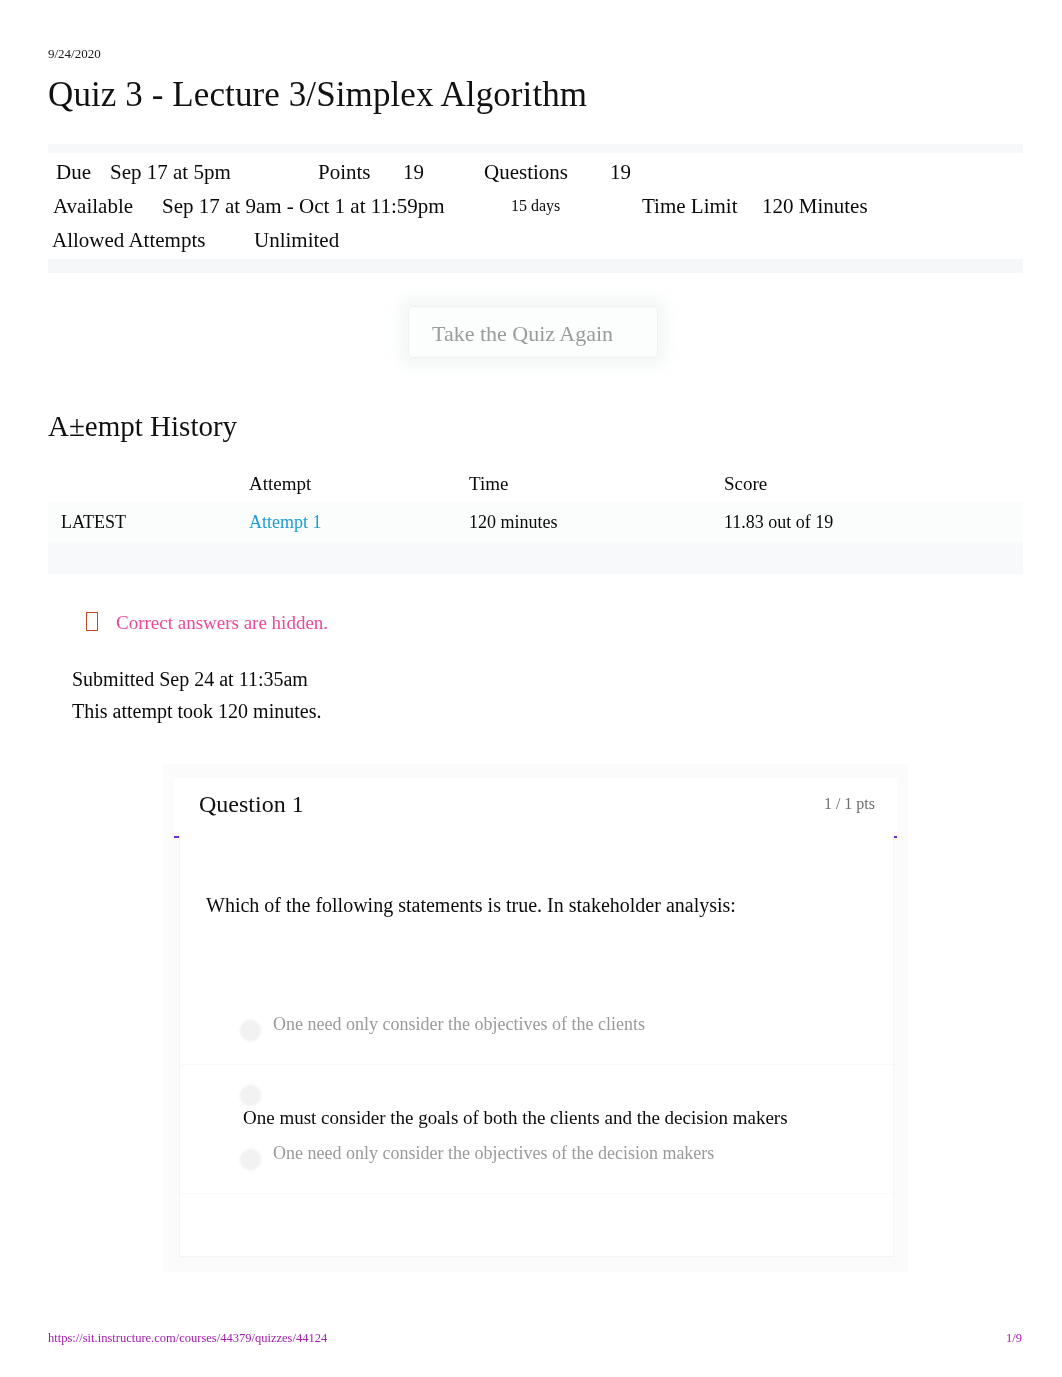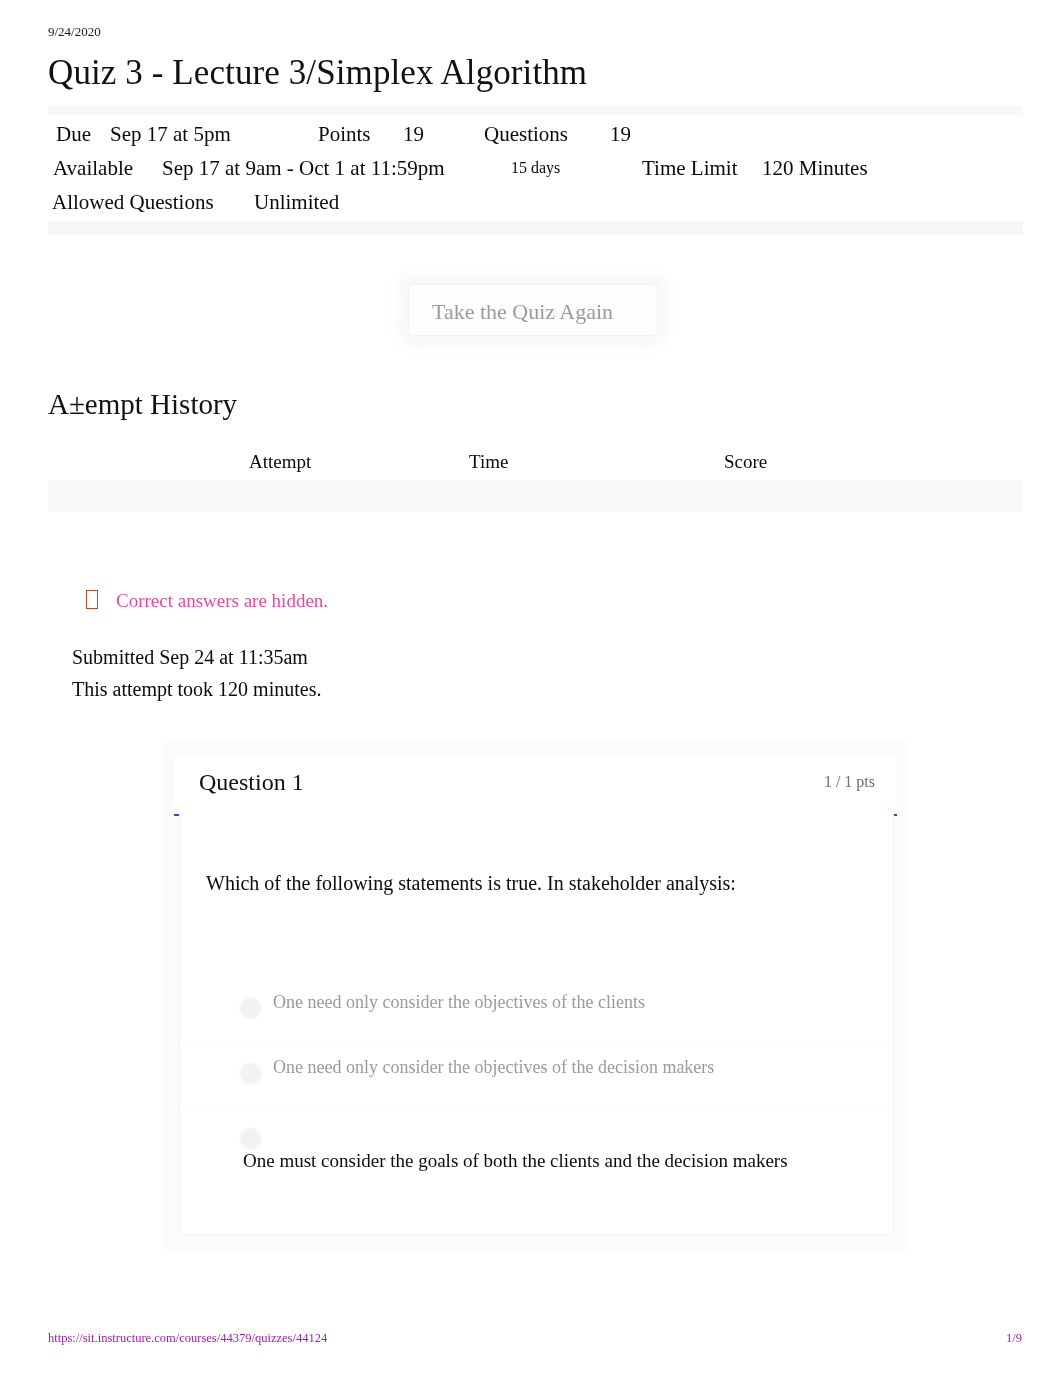--- a/index.html
+++ b/index.html
@@ -12,20 +12,21 @@
     height: 1377px;
     position: relative;
     font-family: "Liberation Serif", "DejaVu Serif", serif;
     color: #000000;
     overflow: hidden;
   }
 
   .page {
     position: absolute;
     inset: 0;
+    margin-top: 22px;
   }
 
   
   .print-header {
     position: absolute;
     top: 24px;
     left: 48px;
     right: 40px;
     height: 18px;
     font-size: 13px;
@@ -73,21 +74,21 @@
     line-height: 42px;
     font-weight: normal;
     letter-spacing: 0.1px;
     color: #111111;
     margin: 0;
   }
 
   
   .meta-wrap {
     position: absolute;
-    top: 106px;
+    top: 122px;
     left: 48px;
     width: 975px;
   }
   .meta-band-top {
     height: 9px;
     background: #f7f8f9;
   }
   .meta-band-bottom {
     height: 14px;
     background: #f6f7f8;
@@ -345,40 +346,46 @@
         <span class="meta-value m-quest-value">19</span>
       </div>
       <div class="meta-row">
         <span class="meta-label m-avail-label">Available</span>
         <span class="meta-value m-avail-value">Sep 17 at 9am - Oct 1 at 11:59pm</span>
         <span class="meta-value m-avail-days">15 days</span>
         <span class="meta-label m-tl-label">Time Limit</span>
         <span class="meta-value m-tl-value">120 Minutes</span>
       </div>
       <div class="meta-row">
-        <span class="meta-label m-att-label">Allowed Questions</span>
+        <span class="meta-label m-att-label">Allowed Attempts</span>
         <span class="meta-value m-att-value">Unlimited</span>
       </div>
     </div>
     <div class="meta-band-bottom"></div>
   </div>
 
   <div class="retake-zone">
     <div class="retake-btn"></div>
   </div>
   <div class="retake-btn-label">Take the Quiz Again</div>
 
   <h2 class="history-title">A±empt History</h2>
 
   <div class="history-table">
     <div class="ht-head">
       <span class="ht-c0"></span>
       <span class="ht-c1">Attempt</span>
       <span class="ht-c2">Time</span>
       <span class="ht-c3">Score</span>
+    </div>
+    <div class="ht-row">
+      <span class="ht-c0">LATEST</span>
+      <span class="ht-c1"><a class="attempt-link" href="#">Attempt 1</a></span>
+      <span class="ht-c2">120 minutes</span>
+      <span class="ht-c3">11.83 out of 19</span>
     </div>
     <div class="ht-tail"></div>
   </div>
 
   <div class="hidden-notice">
     <span class="hn-icon"></span><span>Correct answers are hidden.</span>
   </div>
 
   <div class="score-summary">
     <div class="score-line2">Submitted Sep 24 at 11:35am</div>
@@ -390,28 +397,28 @@
       <span class="q-header-title">Question 1</span>
       <span class="q-header-pts">1 / 1 pts</span>
     </div>
     <div class="q-body">
       <div class="q-text">Which of the following statements is true. In stakeholder analysis:</div>
       <div class="answers">
         <div class="answer-row sep">
           <span class="radio"></span>
           <span class="answer-label">One need only consider the objectives of the clients</span>
         </div>
+        <div class="answer-row selected">
+          <span class="radio"></span>
+          <span class="answer-label">One must consider the goals of both the clients and the decision makers</span>
+        </div>
         <div class="answer-row sep">
           <span class="radio"></span>
           <span class="answer-label">One need only consider the objectives of the decision makers</span>
         </div>
-        <div class="answer-row selected">
-          <span class="radio"></span>
-          <span class="answer-label">One must consider the goals of both the clients and the decision makers</span>
-        </div>
       </div>
     </div>
   </div>
 
   <div class="print-footer">
     <span class="pf-url">https://sit.instructure.com/courses/44379/quizzes/44124</span>
     <span class="pf-page">1/9</span>
   </div>
 
 </div>

